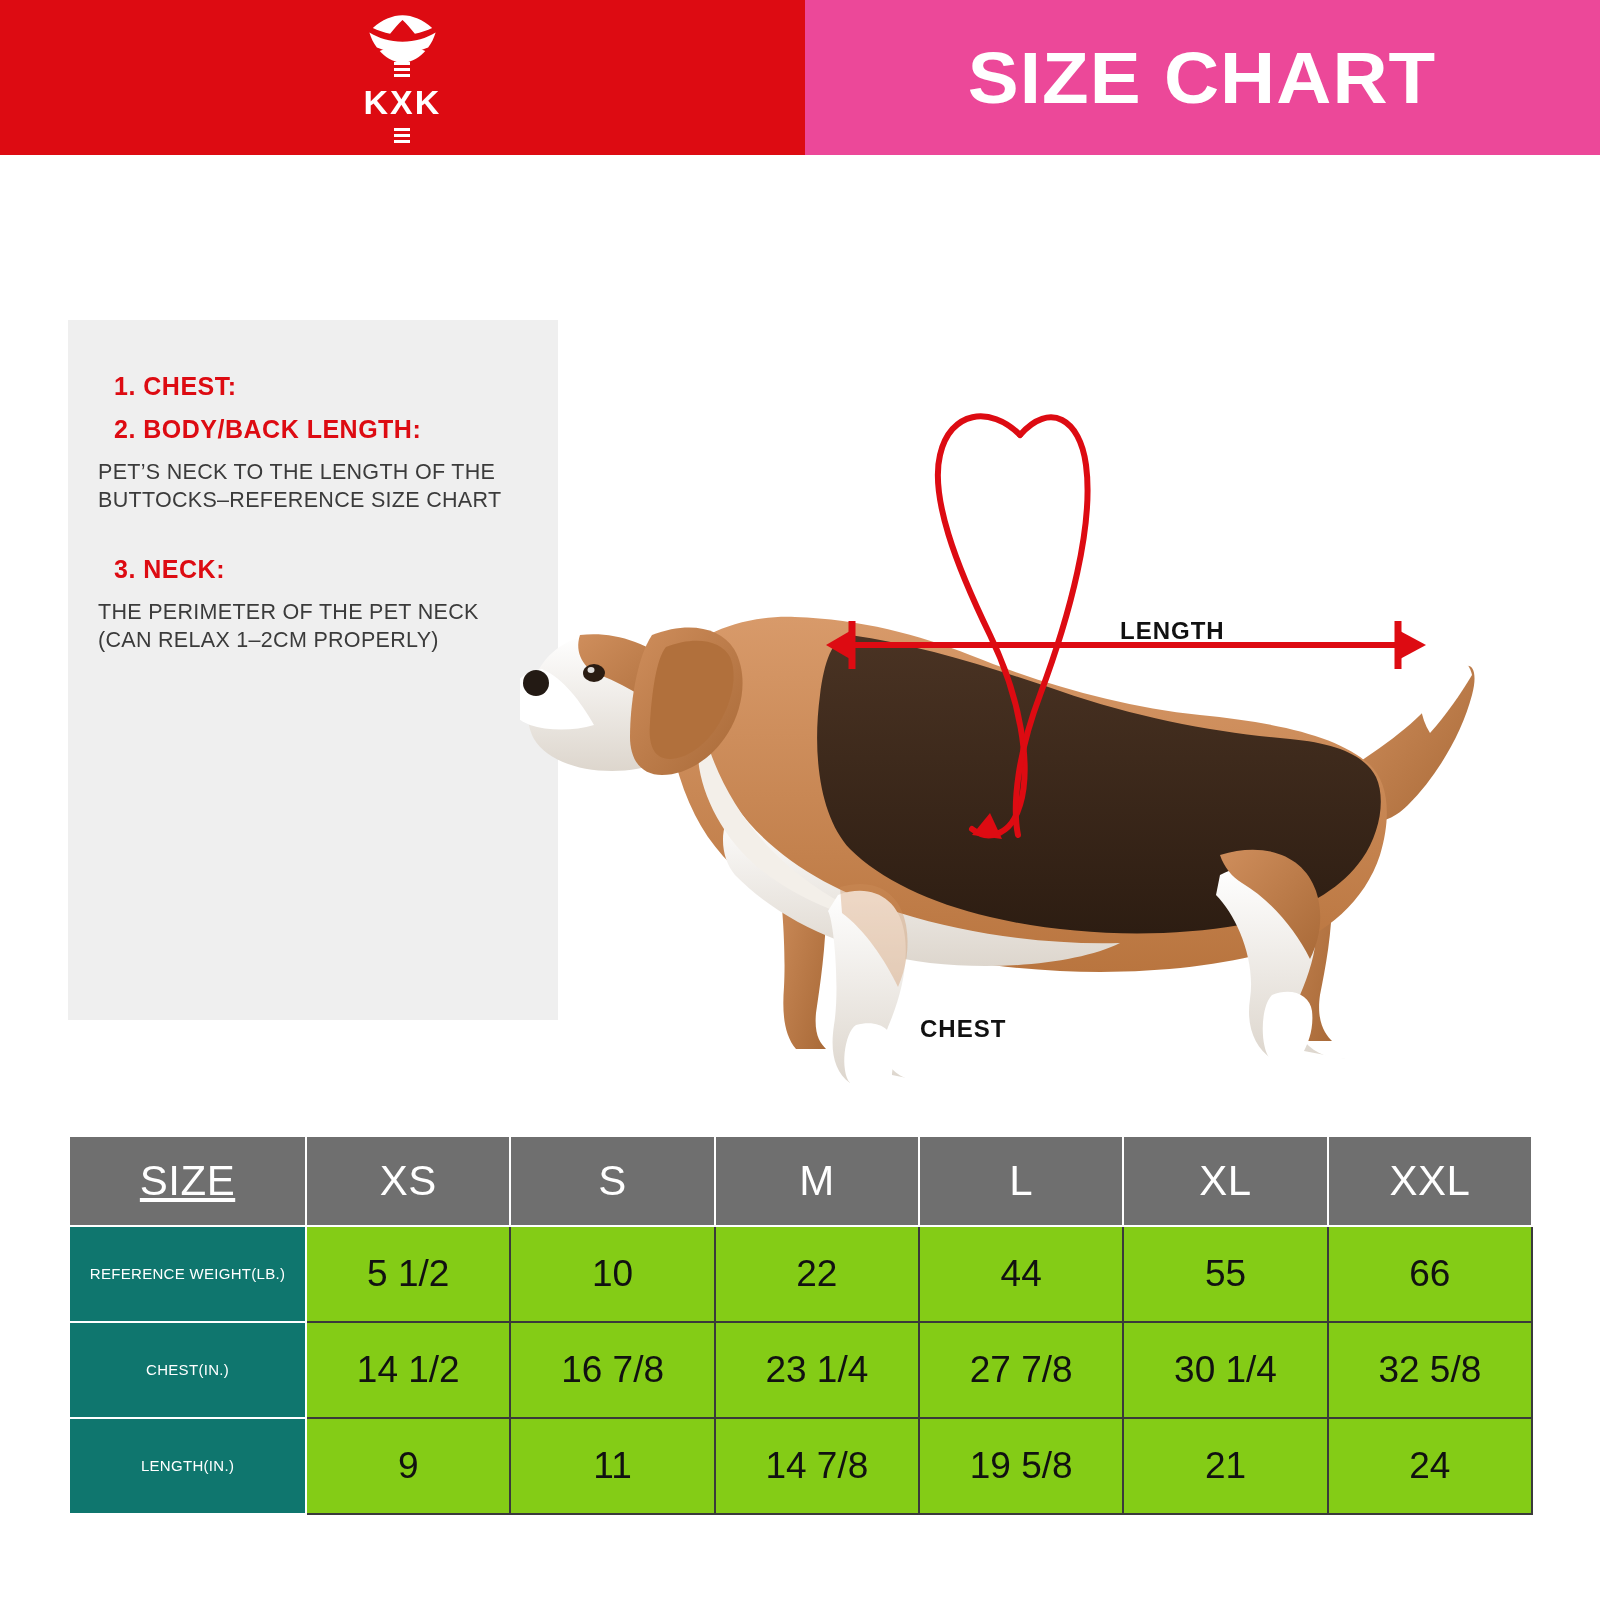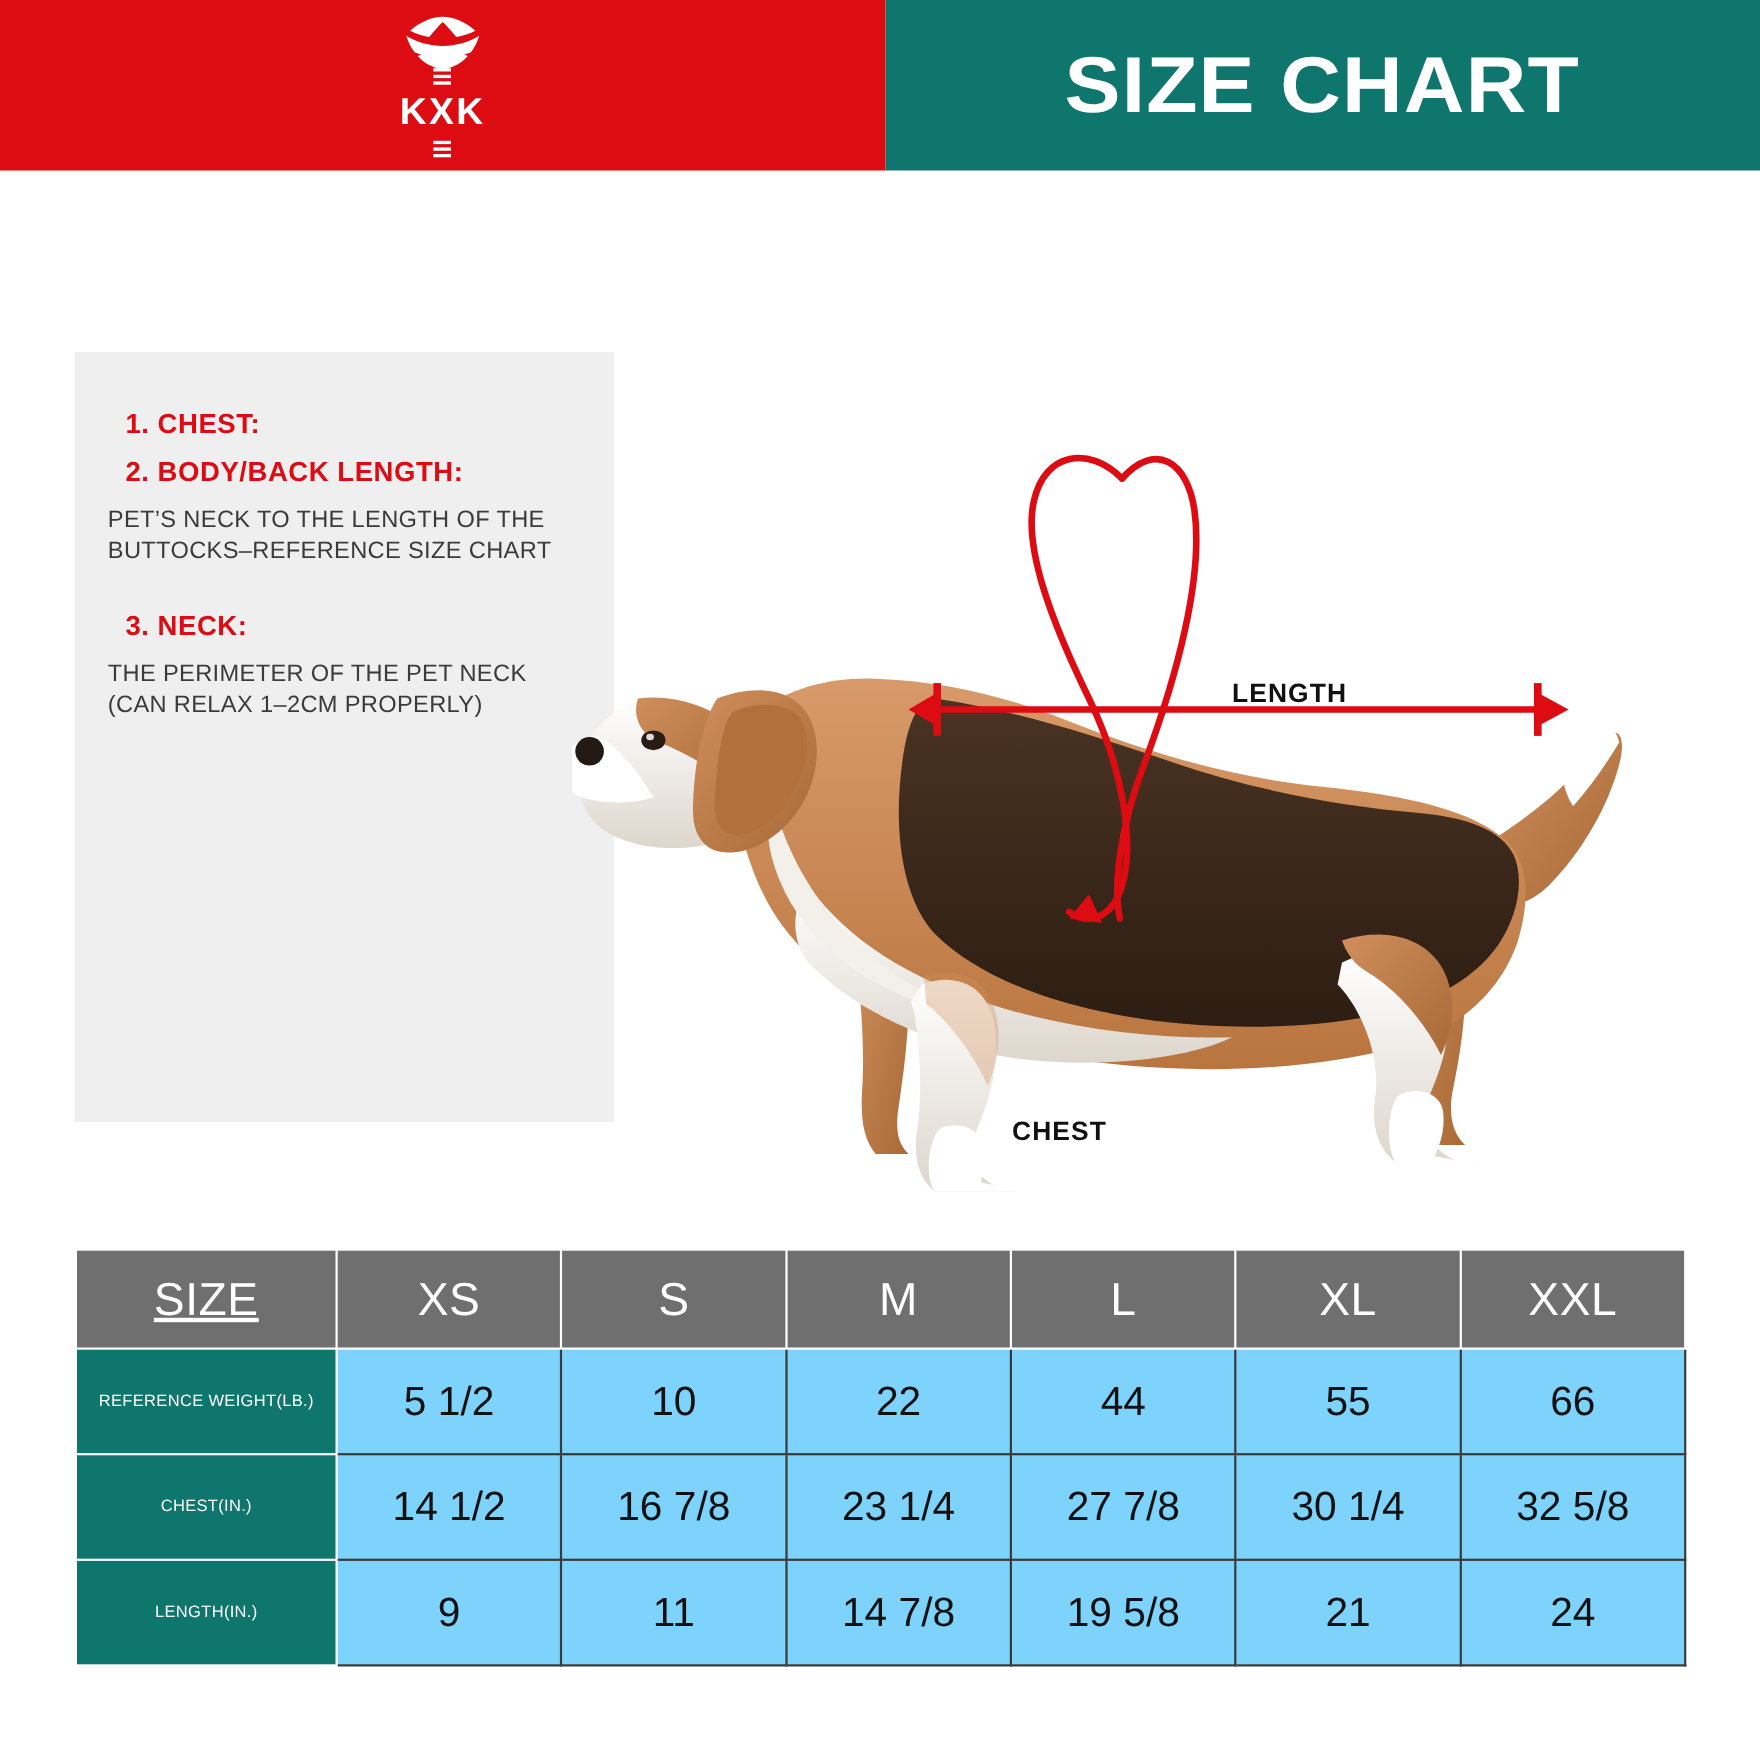--- a/index.html
+++ b/index.html
@@ -23,21 +23,21 @@
   }
   .header-left {
     background: #dd0b12;
     width: 50.3%;
     position: relative;
     display: flex;
     align-items: center;
     justify-content: center;
   }
   .header-right {
-    background: #0f766e;
+    background: #ec4899;
     flex: 1;
     display: flex;
     align-items: center;
     justify-content: center;
   }
   .header-title {
     color: #ffffff;
     font-size: 72px;
     font-weight: bold;
     letter-spacing: 1px;
@@ -163,21 +163,21 @@
   table.size-table tbody th {
     background: #0f766e;
     color: #ffffff;
     font-size: 15px;
     font-weight: normal;
     line-height: 1.15;
     letter-spacing: 0.3px;
     padding: 20px 6px;
   }
   table.size-table tbody td {
-    background: #7dd3fc;
+    background: #84cc16;
     border: 2px solid #3a3a3a;
     color: #111111;
     font-size: 37px;
     height: 92px;
   }
   table.size-table col.c0 { width: 16.2%; }
   table.size-table col.cx { width: 13.96%; }
 </style>
 </head>
 <body>

